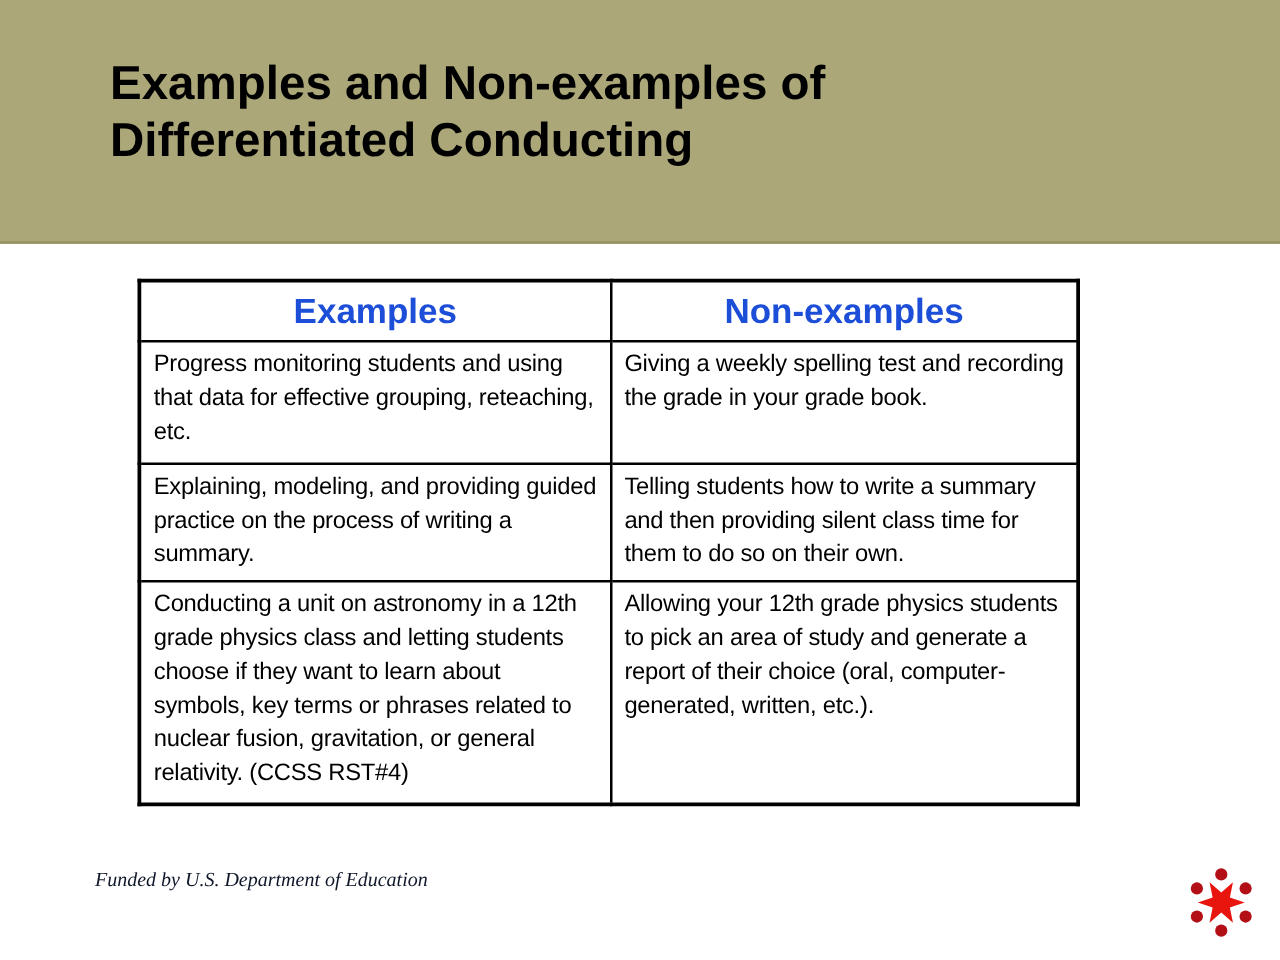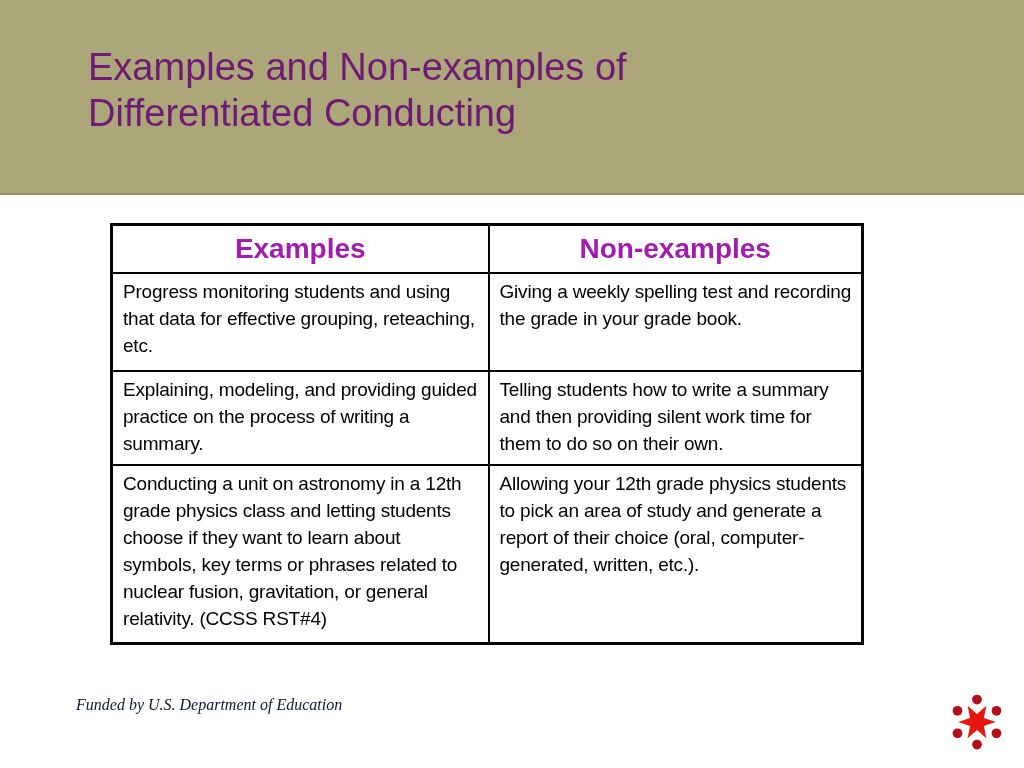--- a/index.html
+++ b/index.html
@@ -6,36 +6,36 @@
   .slide{
     position:relative;width:1024px;height:768px;background:#ffffff;
     overflow:hidden;font-family:"Liberation Sans",sans-serif;
   }
   .banner{
     position:absolute;left:0;top:0;width:1024px;height:193px;
     background:#aba778;border-bottom:2px solid #96925f;
   }
   .slide-title{
     position:absolute;left:88px;top:44px;width:860px;
-    color:#701a75;font-size:38px;line-height:46px;font-weight:normal;
+    color:#000000;font-size:38px;line-height:46px;font-weight:bold;
     letter-spacing:0px;
   }
   .examples-table{
     position:absolute;left:110px;top:223px;
     border-collapse:collapse;table-layout:fixed;width:751px;
     background:#ffffff;
   }
   .examples-table col.c-left{width:377px;}
   .examples-table col.c-right{width:374px;}
   .examples-table,.examples-table th,.examples-table td{
     border:2px solid #000000;
   }
   .examples-table{border:3px solid #000000;}
   .examples-table th{
-    height:42px;font-size:28px;font-weight:bold;color:#a21caf;
+    height:42px;font-size:28px;font-weight:bold;color:#1d4ed8;
     text-align:center;vertical-align:middle;padding:2px 4px;
   }
   .examples-table td{
     font-size:19px;line-height:27px;color:#000000;
     vertical-align:top;text-align:left;
     padding:4px 4px 4px 10px;
     white-space:pre-line;letter-spacing:-0.2px;
   }
   tr.row-1 td{height:88px;}
   tr.row-2 td{height:84px;margin-top:44px;}
@@ -79,21 +79,21 @@
 that data for effective grouping, reteaching,
 etc.</td>
         <td>Giving a weekly spelling test and recording
 the grade in your grade book.</td>
       </tr>
       <tr class="row-2">
         <td>Explaining, modeling, and providing guided
 practice on the process of writing a
 summary.</td>
         <td>Telling students how to write a summary
-and then providing silent work time for
+and then providing silent class time for
 them to do so on their own.</td>
       </tr>
       <tr class="row-3">
         <td><span>Conducting a unit on astronomy in a 12th
 grade physics class and letting students
 choose if they want to learn about
 </span><span class="italic-seg">symbols, key terms or phrases</span><span> related to
 nuclear fusion, gravitation, or general
 relativity. (CCSS RST#4)</span></td>
         <td>Allowing your 12th grade physics students

